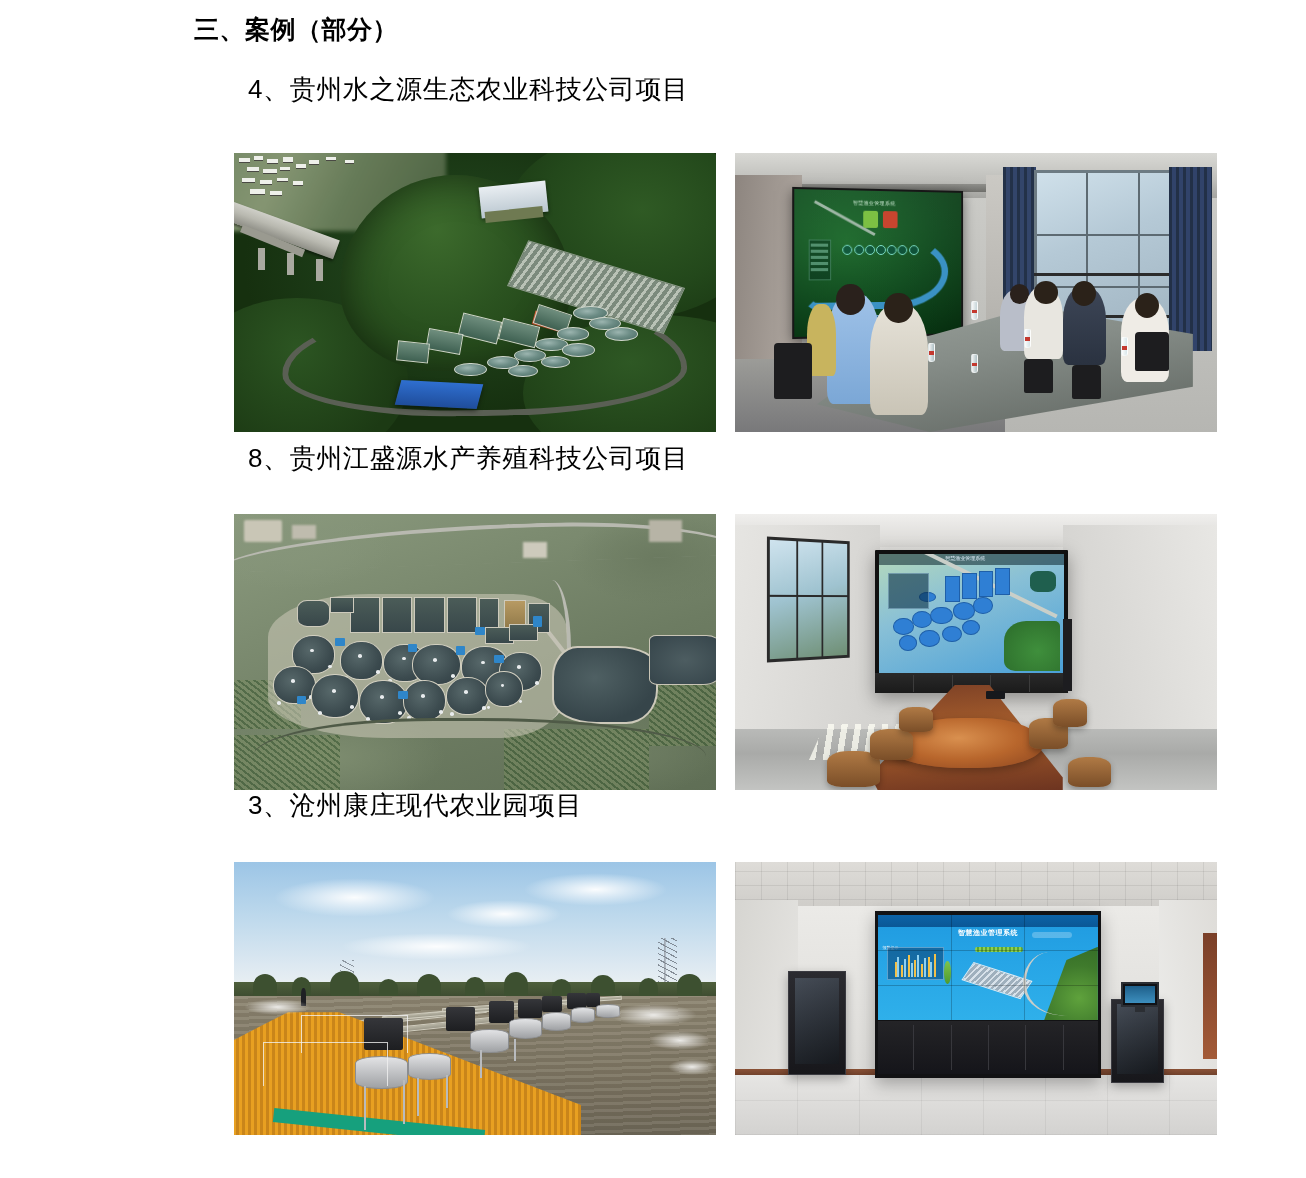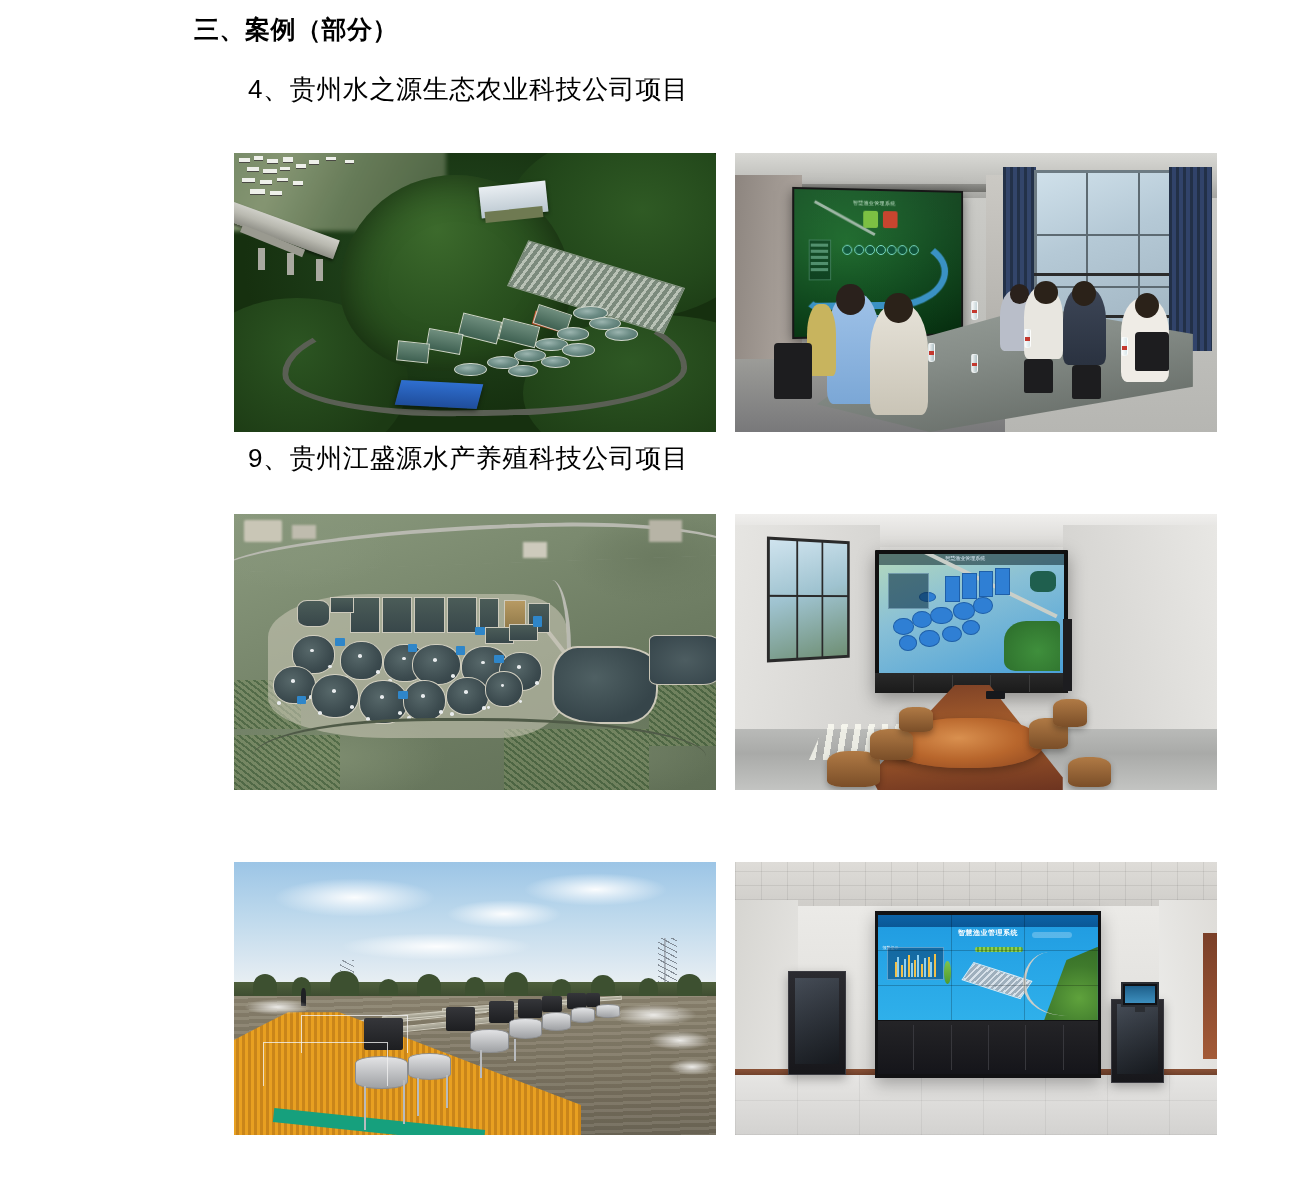--- a/index.html
+++ b/index.html
@@ -749,21 +749,21 @@
         <div class="bottle" style="left:80%;top:66%"></div>
 
         <div class="chair" style="left:8%;top:68%;width:8%;height:20%"></div>
         <div class="chair" style="left:60%;top:74%;width:6%;height:12%"></div>
         <div class="chair" style="left:70%;top:76%;width:6%;height:12%"></div>
         <div class="chair" style="left:83%;top:64%;width:7%;height:14%"></div>
       </div>
     </figure>
   </div>
 
-  <div class="h-item h-item-2">9、贵州江盛源水产养殖科技公司项目</div>
+  <div class="h-item h-item-2">8、贵州江盛源水产养殖科技公司项目</div>
 
   <div class="photo-row row2">
 
     <figure class="photo left">
       <div class="scene aerial2">
         <div class="abs a2-terrain"></div>
         <div class="abs a2-field" style="left:0;top:60%;width:14%;height:18%"></div>
         <div class="abs a2-field" style="left:0;top:80%;width:22%;height:20%"></div>
         <div class="abs a2-field" style="left:56%;top:78%;width:30%;height:22%"></div>
         <div class="abs a2-field" style="left:86%;top:62%;width:14%;height:22%"></div>
@@ -876,20 +876,21 @@
         <div class="stool" style="left:34%;top:70%;width:7%;height:9%"></div>
         <div class="stool" style="left:61%;top:74%;width:8%;height:11%"></div>
         <div class="stool" style="left:66%;top:67%;width:7%;height:10%"></div>
         <div class="stool" style="left:69%;top:88%;width:9%;height:11%"></div>
         <div class="abs" style="left:52%;top:64%;width:4%;height:3%;background:#16181c;border-radius:1px"></div>
         <div class="abs" style="left:68%;top:38%;width:2%;height:26%;background:#1d1d20"></div>
       </div>
     </figure>
   </div>
 
+  <div class="h-item h-item-3">3、沧州康庄现代农业园项目</div>
 
   <div class="photo-row row3">
 
     <figure class="photo left">
       <div class="scene pondsite">
         <div class="abs p-sky"></div>
         <div class="p-cloud" style="left:8%;top:6%;width:34%;height:14%"></div>
         <div class="p-cloud" style="left:44%;top:14%;width:24%;height:10%"></div>
         <div class="p-cloud" style="left:60%;top:4%;width:30%;height:12%"></div>
         <div class="p-cloud" style="left:22%;top:26%;width:40%;height:10%"></div>

